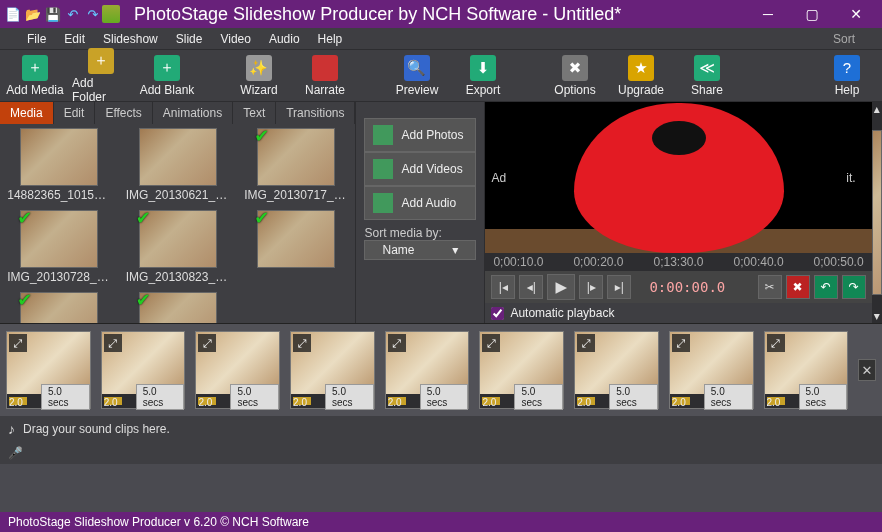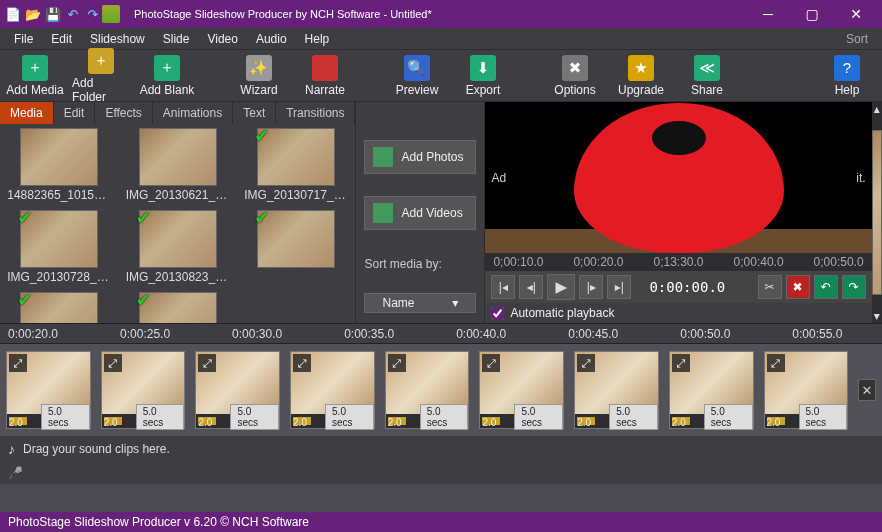--- a/index.html
+++ b/index.html
@@ -1,24 +1,24 @@
 <!DOCTYPE html>
 <html><head>
 <meta charset="utf-8">
 <style>
 * { margin: 0; padding: 0; box-sizing: border-box; font-family: "Segoe UI", Arial, sans-serif; font-size: 12px; user-select: none; }
 body { background: #3e3e42; color: #ddd; width: 882px; height: 532px; overflow: hidden; display: flex; flex-direction: column; }
 .titlebar { background: #68217a; height: 28px; display: flex; align-items: center; padding: 0 4px; color: #fff; }
 .titlebar .quick { display: flex; gap: 2px; align-items: center; }
 .titlebar .quick span { width: 18px; height: 18px; display: flex; align-items: center; justify-content: center; font-size: 13px; }
 .titlebar .appicon { width: 18px; height: 18px; background: linear-gradient(#9a3,#6a2); border-radius: 2px; margin-right: 4px; }
-.titlebar .title { margin-left: 10px; font-size: 11px; }
+.titlebar .title { margin-left: 10px; font-size: 18px; }
 .titlebar .winbtns { margin-left: auto; display: flex; }
 .titlebar .winbtns div { width: 44px; height: 28px; display: flex; align-items: center; justify-content: center; font-size: 14px; }
-.menubar { background: #3e3e42; height: 22px; display: flex; align-items: center; padding: 0 6px; gap: 2px; border-bottom: 1px solid #2d2d30; }
+.menubar { background: #3e3e42; height: 22px; display: flex; align-items: center; padding: 0 19px; gap: 2px; border-bottom: 1px solid #2d2d30; }
 .menubar span { padding: 2px 8px; color: #eee; }
 .menubar .beta { margin-left: auto; color: #aaa; }
 .toolbar { background: #3e3e42; height: 52px; display: flex; align-items: center; padding: 2px 6px; gap: 8px; border-bottom: 1px solid #2d2d30; }
 .toolbar .tbtn { display: flex; flex-direction: column; align-items: center; justify-content: center; width: 58px; color: #eee; gap: 2px; }
 .toolbar .tbtn .ic { width: 26px; height: 26px; border-radius: 3px; display: flex; align-items: center; justify-content: center; font-size: 15px; color: #fff; }
 .toolbar .spacer { flex: 1; }
 .ic-media { background: #2a7; }
 .ic-folder { background: #c9a227; }
 .ic-blank { background: #2a7; }
 .ic-wizard { background: #999; }
@@ -33,37 +33,37 @@
 .mediacol { width: 368px; display: flex; flex-direction: column; background: #3e3e42; border-right: 1px solid #2d2d30; }
 .tabs { display: flex; background: #2d2d30; }
 .tabs span { padding: 4px 10px; background: #3e3e42; color: #ccc; border-right: 1px solid #2d2d30; }
 .tabs span.active { background: #c2410c; color: #fff; }
 .thumbs { flex: 1; overflow: hidden; padding: 4px 6px; display: grid; grid-template-columns: repeat(3,1fr); gap: 8px 12px; align-content: start; }
 .thumbcell { display: flex; flex-direction: column; align-items: center; gap: 2px; }
 .thumb { width: 78px; height: 58px; background: #222; border: 1px solid #666; position: relative; }
 .thumb::after { content: ""; position: absolute; inset: 0; background: linear-gradient(135deg,#b78a5a,#e0c9a0 40%,#c9a076); opacity: .85; }
 .thumb .check { position: absolute; top: -4px; left: -4px; color: #2c2; font-size: 18px; z-index: 2; text-shadow: 0 0 2px #000; }
 .thumbcell .cap { color: #ddd; white-space: nowrap; overflow: hidden; text-overflow: ellipsis; max-width: 104px; }
-.addcol { width: 168px; background: #3e3e42; border-right: 1px solid #2d2d30; padding: 10px 8px; display: flex; flex-direction: column; gap: 8px; justify-content: space-between; }
+.addcol { width: 168px; background: #3e3e42; border-right: 1px solid #2d2d30; padding: 10px 8px; display: flex; flex-direction: column; gap: 0; }
 .addbtn { background: #555; border: 1px solid #666; padding: 6px 8px; display: flex; align-items: center; gap: 8px; color: #eee; }
 .addbtn .bi { width: 20px; height: 20px; background: #2f6; opacity: .4; }
 .sortlabel { color: #ccc; margin-top: 6px; }
 .sortsel { background: #555; border: 1px solid #666; color: #eee; padding: 2px 17px; display: flex; justify-content: space-between; align-items: center; }
 .previewcol { flex: 1; background: #3e3e42; display: flex; flex-direction: column; }
 .videoarea { flex: 1; background: #000; display: flex; align-items: center; justify-content: center; position: relative; }
 .videoarea .beanbag { width: 210px; height: 150px; background: #e31b23; border-radius: 50% 50% 48% 48% / 60% 60% 42% 42%; position: relative; }
 .videoarea .beanbag::after { content: ""; position: absolute; top: 18px; left: 50%; width: 54px; height: 34px; background: #111; border-radius: 50%; transform: translateX(-50%); }
 .videoarea .floor { position: absolute; bottom: 0; left: 0; right: 0; height: 24px; background: #6a4b2e; }
 .videoarea .addtxt { position: absolute; left: 6px; color: #ccc; }
-.videoarea .ittxt { position: absolute; right: 6px; color: #ccc; }
+.videoarea .ittxt { position: absolute; right: 16px; color: #ccc; }
 .timebar { height: 18px; background: #2d2d30; color: #aaa; display: flex; align-items: center; gap: 30px; padding: 0 8px; font-size: 10px; }
 .controls { height: 32px; background: #444; display: flex; align-items: center; gap: 4px; padding: 0 6px; }
 .controls .cbtn { width: 24px; height: 24px; background: #555; border: 1px solid #666; display: flex; align-items: center; justify-content: center; color: #ddd; font-size: 12px; }
 .controls .play { width: 28px; height: 26px; font-size: 15px; }
-.controls .timecode { margin-left: 14px; color: #ffffff; font-size: 14px; font-family: monospace; }
+.controls .timecode { margin-left: 14px; color: #fca5a5; font-size: 14px; font-family: monospace; }
 .controls .rt { margin-left: auto; display: flex; gap: 4px; }
 .controls .red { background: #b22; color: #fff; }
 .controls .grn { background: #185; color: #fff; }
 .autoplay { height: 20px; background: #3e3e42; display: flex; align-items: center; gap: 6px; padding: 0 6px; color: #eee; }
 .autoplay input { accent-color: #68217a; }
 .tlwrap { flex: 1; display: flex; flex-direction: column; background: #4a4a50; }
 .tlruler { height: 20px; background: #3e3e42; border-bottom: 1px solid #222; display: flex; align-items: center; color: #ddd; font-size: 10px; gap: 62px; padding-left: 8px; position: relative; overflow: hidden; }
 .tltrack { height: 92px; background: #515157; display: flex; align-items: center; gap: 10px; padding: 4px 6px; overflow: hidden; position: relative; }
 .clip { width: 86px; height: 78px; background: #2d2d30; border: 1px solid #777; position: relative; display: flex; flex-direction: column; }
 .clip .img { flex: 1; background: linear-gradient(135deg,#caa87b,#eaddc2 50%,#b8946a); position: relative; }
@@ -220,20 +220,24 @@
   <div class="addcol">
     <div style="height:6px"></div>
     <div class="addbtn">
         <div class="bi"></div>
         <span>Add Photos</span>
       </div>
     <div class="addbtn">
         <div class="bi"></div>
         <span>Add Videos</span>
       </div>
+    <div class="addbtn">
+        <div class="bi"></div>
+        <span>Add Audio</span>
+      </div>
     <div class="sortlabel">Sort media by:</div>
     <div class="sortsel">
         <span>Name</span>
         <span>▾</span>
       </div>
   </div>
 
   <div class="previewcol">
     <div class="videoarea">
       <span class="addtxt">Ad</span>
@@ -269,30 +273,20 @@
   </div>
 
   <div class="sbar">
       <span>▴</span>
       <div class="thumb"></div>
       <span>▾</span>
     </div>
 </div>
 
 <div class="tlwrap">
-  <div class="tlruler" id="tlruler">
-      <span>0:00:20.0</span>
-      <span>0:00:25.0</span>
-      <span>0:00:30.0</span>
-      <span>0:00:35.0</span>
-      <span>0:00:40.0</span>
-      <span>0:00:45.0</span>
-      <span>0:00:50.0</span>
-      <span>0:00:55.0</span>
-    </div>
   <div class="tltrack" id="tltrack">
       <div class="clip">
         <div class="img">
           <div class="zoom">⤢</div>
         </div>
         <div class="badges">
           <div class="bar"></div>
         </div>
         <span class="sub">2.0</span>
         <span class="dur">5.0 secs</span>

